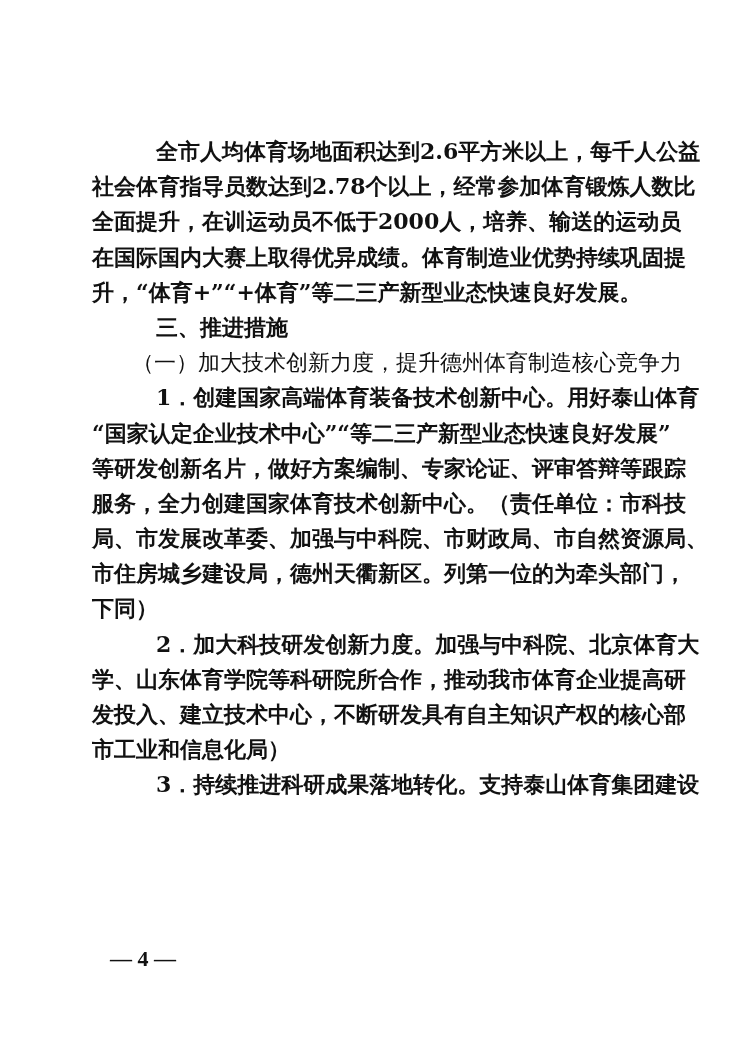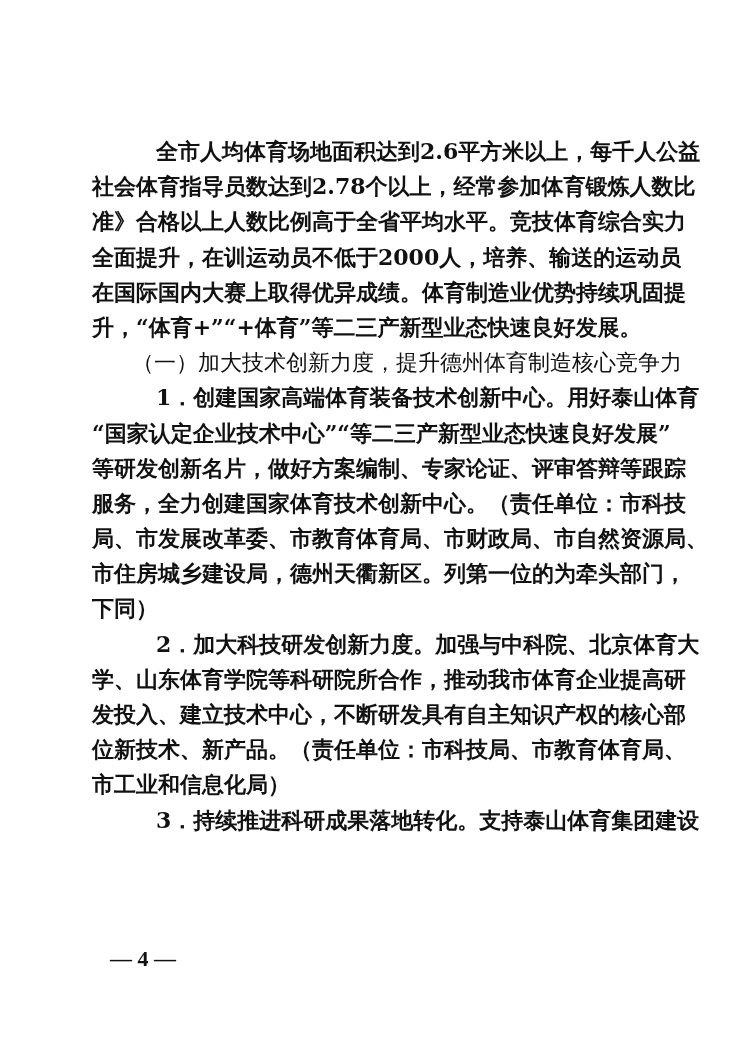--- a/index.html
+++ b/index.html
@@ -18,39 +18,38 @@
                  font-family: "Liberation Serif", "DejaVu Serif", serif; }
 </style>
 </head>
 <body>
 
 <div class="page">
   <div class="body-text">
 
     <div class="line indent">全市人均体育场地面积达到2.6平方米以上，每千人公益</div>
     <div class="line">社会体育指导员数达到2.78个以上，经常参加体育锻炼人数比</div>
-    <div class="line">准》合格以上人数比例高于全省平均水平。竞技体育综合实力</div>
     <div class="line">全面提升，在训运动员不低于2000人，培养、输送的运动员</div>
     <div class="line">在国际国内大赛上取得优异成绩。体育制造业优势持续巩固提</div>
     <div class="line last">升，“体育+”“+体育”等二三产新型业态快速良好发展。</div>
 
+    <div class="line indent heading">三、推进措施</div>
 
     <div class="line indent-small subheading">（一）加大技术创新力度，提升德州体育制造核心竞争力</div>
 
     <div class="line indent">1．创建国家高端体育装备技术创新中心。用好泰山体育</div>
     <div class="line">“国家认定企业技术中心”“等二三产新型业态快速良好发展”</div>
     <div class="line">等研发创新名片，做好方案编制、专家论证、评审答辩等跟踪</div>
     <div class="line">服务，全力创建国家体育技术创新中心。（责任单位：市科技</div>
-    <div class="line">局、市发展改革委、市教育体育局、市财政局、市自然资源局、</div>
+    <div class="line">局、市发展改革委、加强与中科院、市财政局、市自然资源局、</div>
     <div class="line">市住房城乡建设局，德州天衢新区。列第一位的为牵头部门，</div>
     <div class="line last">下同）</div>
 
     <div class="line indent">2．加大科技研发创新力度。加强与中科院、北京体育大</div>
     <div class="line">学、山东体育学院等科研院所合作，推动我市体育企业提高研</div>
     <div class="line">发投入、建立技术中心，不断研发具有自主知识产权的核心部</div>
-    <div class="line">位新技术、新产品。（责任单位：市科技局、市教育体育局、</div>
     <div class="line last">市工业和信息化局）</div>
 
     <div class="line indent">3．持续推进科研成果落地转化。支持泰山体育集团建设</div>
   </div>
 
   <div class="page-number">— 4 —</div>
 </div>
 
 </body></html>

